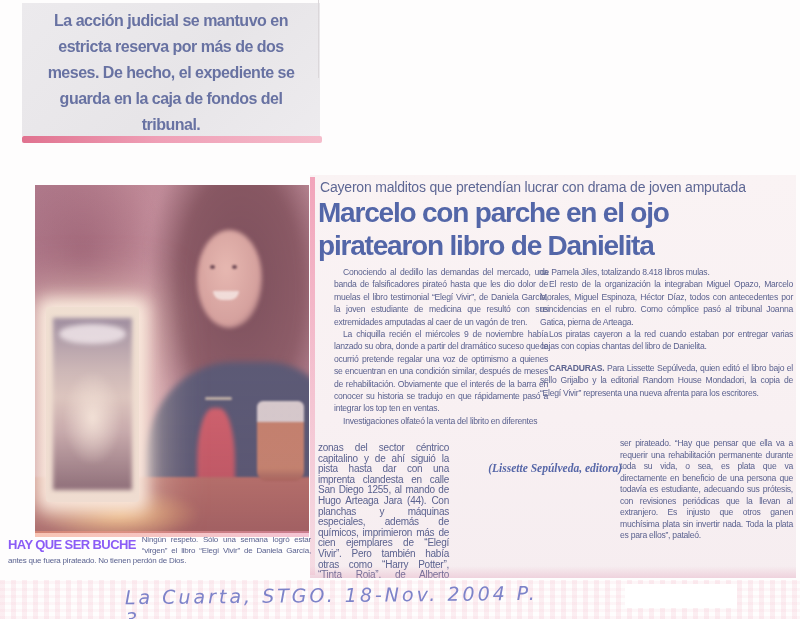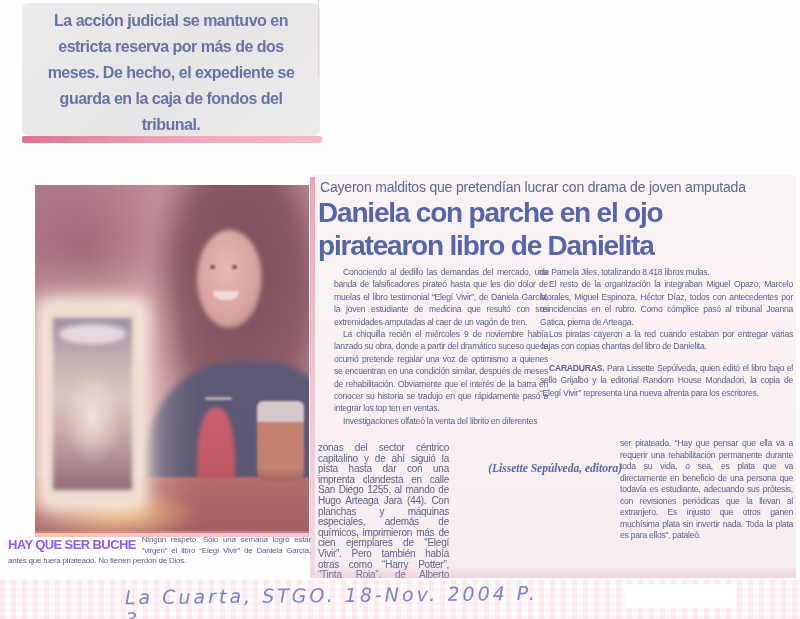--- a/index.html
+++ b/index.html
@@ -6,21 +6,21 @@
   body{
     width:800px;height:619px;position:relative;overflow:hidden;
     background:#fefdfd;
     font-family:"Liberation Sans",sans-serif;
   }
   
   .top-note{
     position:absolute;left:22px;top:3px;width:298px;height:133px;
     background:linear-gradient(135deg,#eceaed 0%,#e7e5e8 55%,#edebee 100%);
     color:#6872a2;font-weight:bold;font-size:16px;line-height:26px;
-    letter-spacing:-0.5px;text-align:center;padding:5px 9px;box-sizing:border-box;border-radius:7px;
+    letter-spacing:-0.5px;text-align:center;padding:5px 9px;box-sizing:border-box;
   }
   .top-note-underline{
     position:absolute;left:22px;top:136px;width:300px;height:7px;
     background:linear-gradient(90deg,#e0728f 0%,#ef9fb6 45%,#f5bccb 100%);
     border-radius:2px;
   }
   .note-edge{position:absolute;left:318px;top:0;width:1px;height:78px;background:#dbd7da;}
 
   
   .photo{
@@ -142,21 +142,21 @@
     <div class="ph-tint"></div>
   </div>
   <div class="photo-edge-pink"></div>
 
   <div class="article">
     <div class="marker-left"></div>
 
     <div class="kicker">Cayeron malditos que pretendían lucrar con drama de joven amputada</div>
 
     <div class="headline">
-      <div>Daniela con parche en el ojo</div>
+      <div>Marcelo con parche en el ojo</div>
       <div>piratearon libro de Danielita</div>
     </div>
 
     <div class="body-block col-left-top">
       <p>Conociendo al dedillo las demandas del mercado, una banda de falsificadores pirateó hasta que les dio dolor de muelas el libro testimonial “Elegí Vivir”, de Daniela García, la joven estudiante de medicina que resultó con sus extremidades amputadas al caer de un vagón de tren.</p>
       <p>La chiquilla recién el miércoles 9 de noviembre había lanzado su obra, donde a partir del dramático suceso que le ocurrió pretende regalar una voz de optimismo a quienes se encuentran en una condición similar, después de meses de rehabilitación. Obviamente que el interés de la barra en conocer su historia se tradujo en que rápidamente pasó a integrar los top ten en ventas.</p>
       <p>Investigaciones olfateó la venta del librito en diferentes</p>
     </div>
 
     <div class="body-block col-left-narrow">

